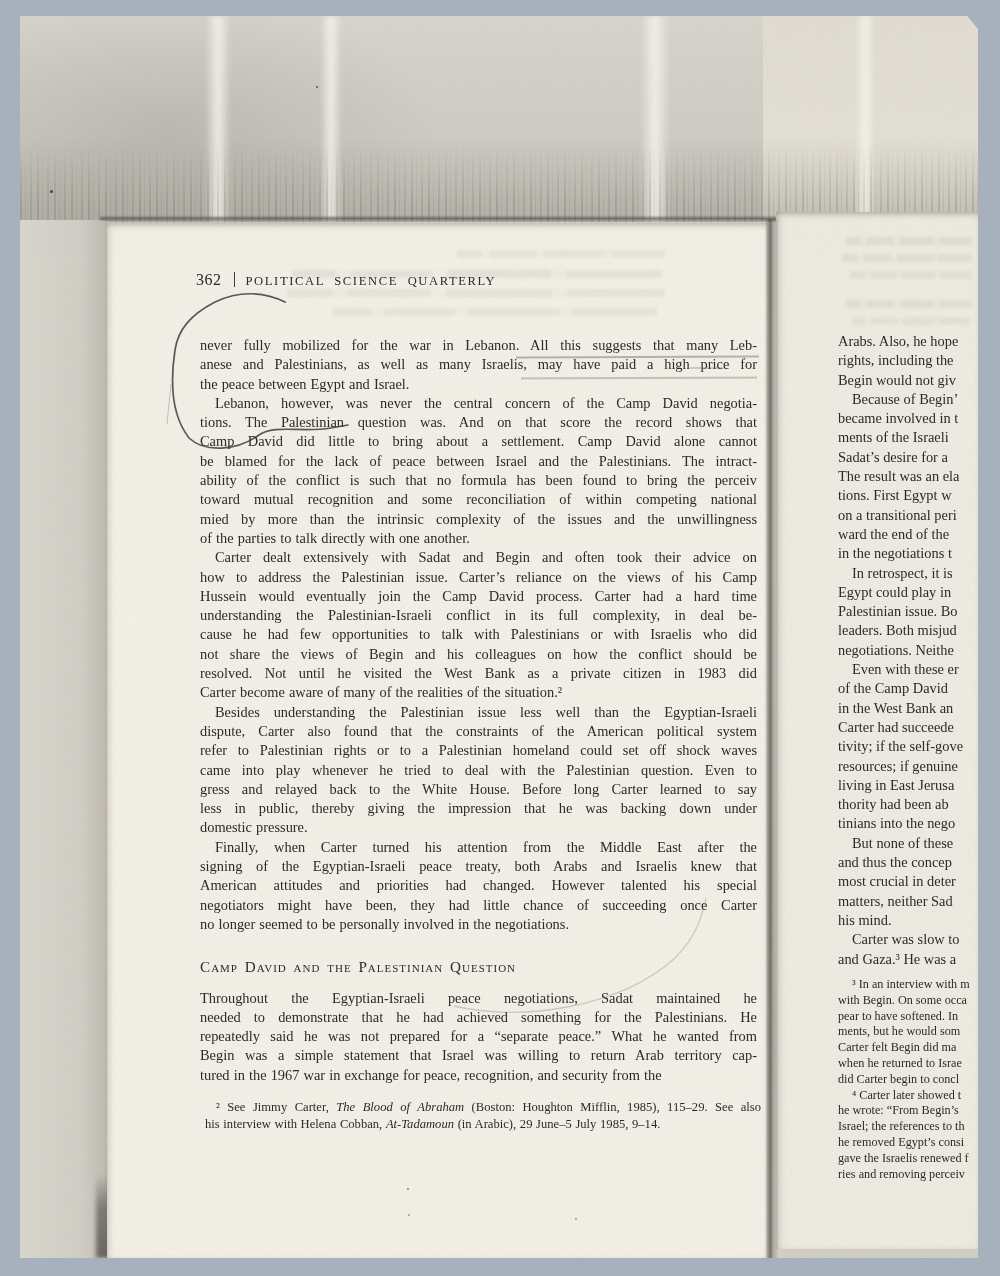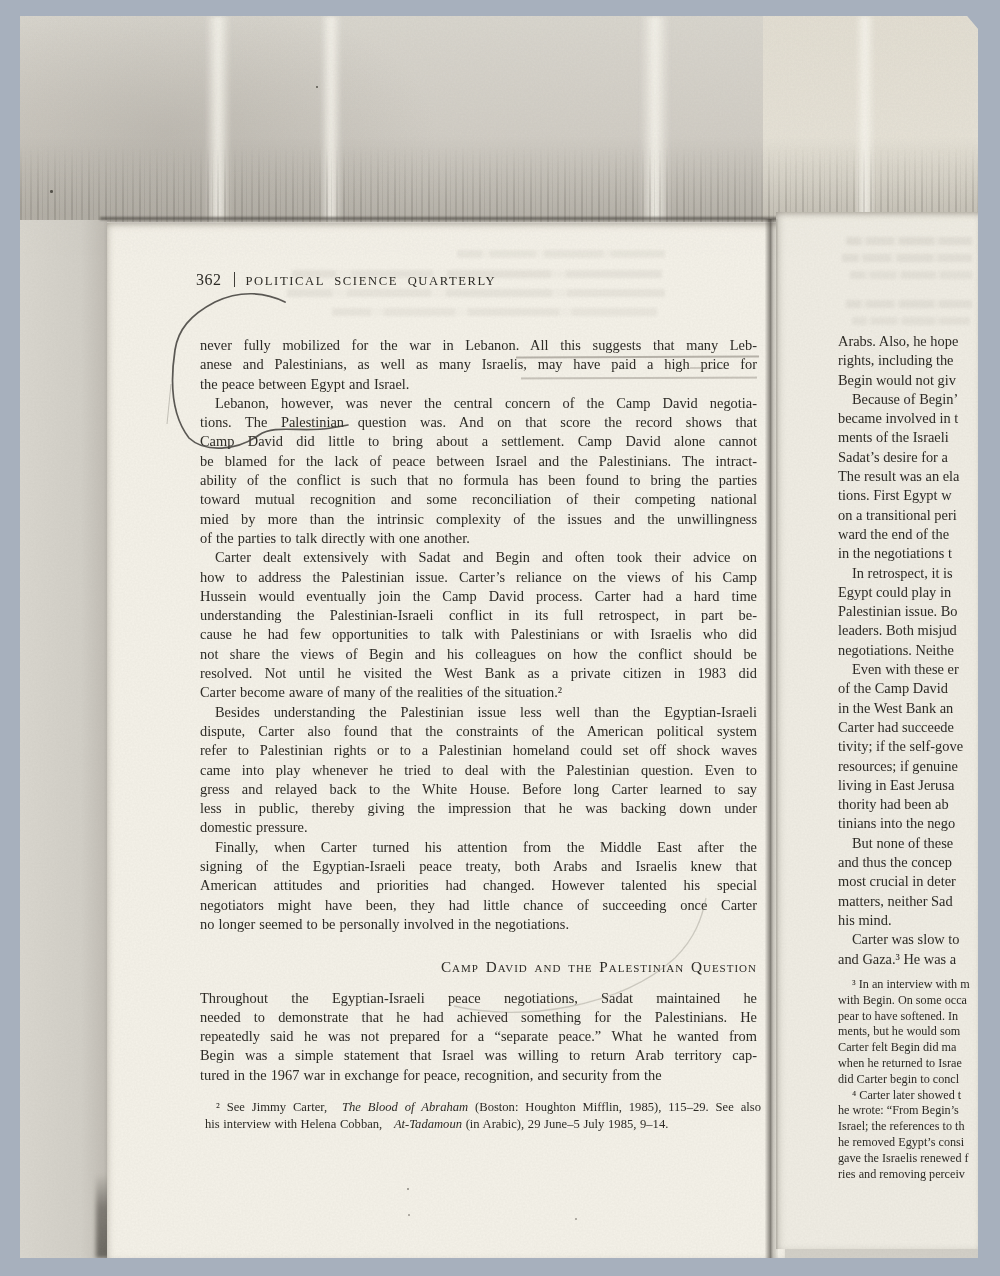--- a/index.html
+++ b/index.html
@@ -27,42 +27,42 @@
     background:rgba(52,49,43,.58);filter:blur(.8px);}
   .left-strip{position:absolute;left:0;top:204px;width:87px;height:1038px;
     background:linear-gradient(90deg,#dad7cf 0%,#d2cfc7 70%,#c2beb6 96%,#b7b3ab 100%);}
   .smudge{position:absolute;left:76px;top:1158px;width:15px;height:84px;filter:blur(2px);
     background:linear-gradient(180deg, rgba(70,66,60,0), rgba(70,66,60,.55) 40%, rgba(60,57,51,.68));}
   .noise{position:absolute;left:0;top:0;pointer-events:none;}
 
   
   .page{position:absolute;overflow:hidden;}
   .page-main{left:87px;top:207px;width:660px;height:1035px;background:#f5f2e9;
-    box-shadow:inset 0 5px 7px -4px rgba(120,114,102,.55), inset 4px 0 8px -5px rgba(120,114,102,.5);padding-left:18px;}
+    box-shadow:inset 0 5px 7px -4px rgba(120,114,102,.55), inset 4px 0 8px -5px rgba(120,114,102,.5);}
   .page-right{left:756px;top:196px;width:202px;height:1037px;background:#f0ede4;
     box-shadow:inset 0 5px 7px -4px rgba(120,114,102,.6), inset 5px 0 8px -4px rgba(100,95,86,.45);}
   .gutter{position:absolute;left:745px;top:203px;width:13px;height:1039px;
     background:linear-gradient(90deg, rgba(80,75,68,.05), rgba(58,54,48,.62) 42%, rgba(70,66,59,.28) 62%, rgba(120,115,105,.08));}
 
   
   .pg-header{position:absolute;left:89px;top:48px;white-space:nowrap;color:#26241f;}
   .pg-num{font-size:16px;letter-spacing:.5px;}
   .hdr-bar{display:inline-block;width:1px;height:15px;background:#3a3833;margin:0 11px 0 12px;vertical-align:-2px;}
   .journal{font-size:12.6px;letter-spacing:1.6px;word-spacing:5px;}
 
   .main-text{position:absolute;left:93px;top:113px;width:557px;color:#26241f;
     font-size:14.4px;line-height:19.3px;word-spacing:.5px;}
   .line{text-align:justify;text-align-last:justify;white-space:nowrap;}
   .line.last{text-align-last:left;}
   .line.ind{text-indent:15px;}
-  .sec-heading{margin:23px 0 12px 0;text-align:right;font-weight:400;
+  .sec-heading{margin:23px 0 12px 0;text-align:left;font-weight:400;
     font-variant:small-caps;font-size:15.2px;letter-spacing:1px;word-spacing:2px;color:#26241f;}
   .footnote{margin-top:14px;font-size:12.6px;line-height:16.6px;width:556px;margin-left:5px;}
   .footnote .line.ind{text-indent:11px;}
-  .it{font-style:italic;margin-left:8px;}
+  .it{font-style:italic;}
 
   .right-body{position:absolute;left:62px;top:120px;width:300px;color:#26241f;
     font-size:14.4px;line-height:19.3px;}
   .rline{white-space:nowrap;}
   .rline.ind{text-indent:14px;}
   .right-foot{position:absolute;left:62px;top:765px;width:300px;color:#26241f;
     font-size:12.2px;line-height:15.8px;}
 
   
   .ghost{position:absolute;height:8px;filter:blur(1.4px);background:
@@ -104,28 +104,28 @@
 
       <div class="main-text">
         <div>
             <div class="line">never fully mobilized for the war in Lebanon. All this suggests that many Leb-</div>
             <div class="line">anese and Palestinians, as well as many Israelis, may have paid a high price for</div>
             <div class="line last">the peace between Egypt and Israel.</div>
             <div class="line ind">Lebanon, however, was never the central concern of the Camp David negotia-</div>
             <div class="line">tions. The Palestinian question was. And on that score the record shows that</div>
             <div class="line">Camp David did little to bring about a settlement. Camp David alone cannot</div>
             <div class="line">be blamed for the lack of peace between Israel and the Palestinians. The intract-</div>
-            <div class="line">ability of the conflict is such that no formula has been found to bring the parties</div>
-            <div class="line">toward mutual recognition and some reconciliation of their competing national</div>
+            <div class="line">ability of the conflict is such that no formula has been found to bring the perceiv</div>
+            <div class="line">toward mutual recognition and some reconciliation of within competing national</div>
             <div class="line">mied by more than the intrinsic complexity of the issues and the unwillingness</div>
             <div class="line last">of the parties to talk directly with one another.</div>
             <div class="line ind">Carter dealt extensively with Sadat and Begin and often took their advice on</div>
             <div class="line">how to address the Palestinian issue. Carter’s reliance on the views of his Camp</div>
             <div class="line">Hussein would eventually join the Camp David process. Carter had a hard time</div>
-            <div class="line">understanding the Palestinian-Israeli conflict in its full retrospect, in part be-</div>
+            <div class="line">understanding the Palestinian-Israeli conflict in its full complexity, in deal be-</div>
             <div class="line">cause he had few opportunities to talk with Palestinians or with Israelis who did</div>
             <div class="line">not share the views of Begin and his colleagues on how the conflict should be</div>
             <div class="line">resolved. Not until he visited the West Bank as a private citizen in 1983 did</div>
             <div class="line last">Carter become aware of many of the realities of the situation.²</div>
             <div class="line ind">Besides understanding the Palestinian issue less well than the Egyptian-Israeli</div>
             <div class="line">dispute, Carter also found that the constraints of the American political system</div>
             <div class="line">refer to Palestinian rights or to a Palestinian homeland could set off shock waves</div>
             <div class="line">came into play whenever he tried to deal with the Palestinian question. Even to</div>
             <div class="line">gress and relayed back to the White House. Before long Carter learned to say</div>
             <div class="line">less in public, thereby giving the impression that he was backing down under</div>

